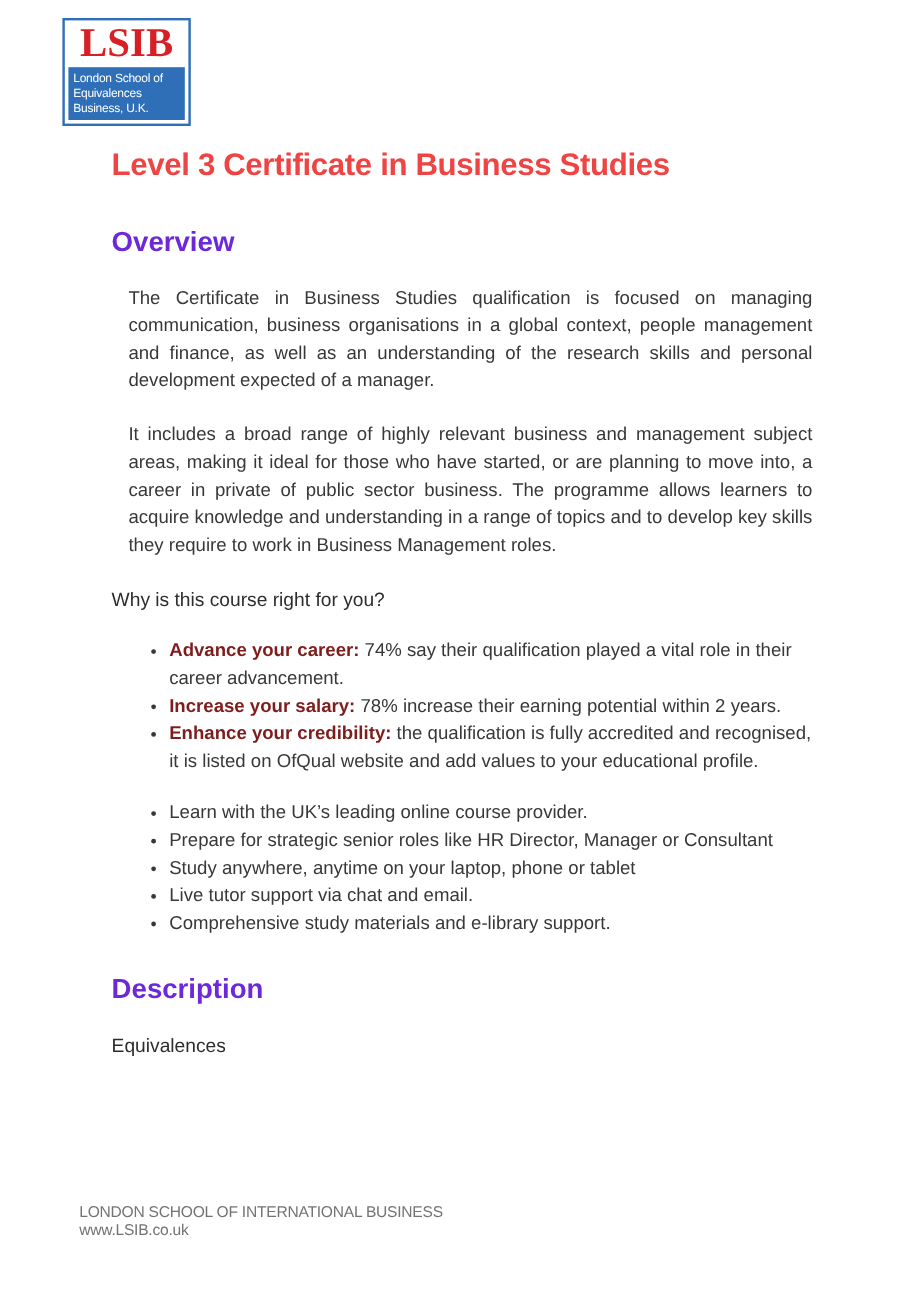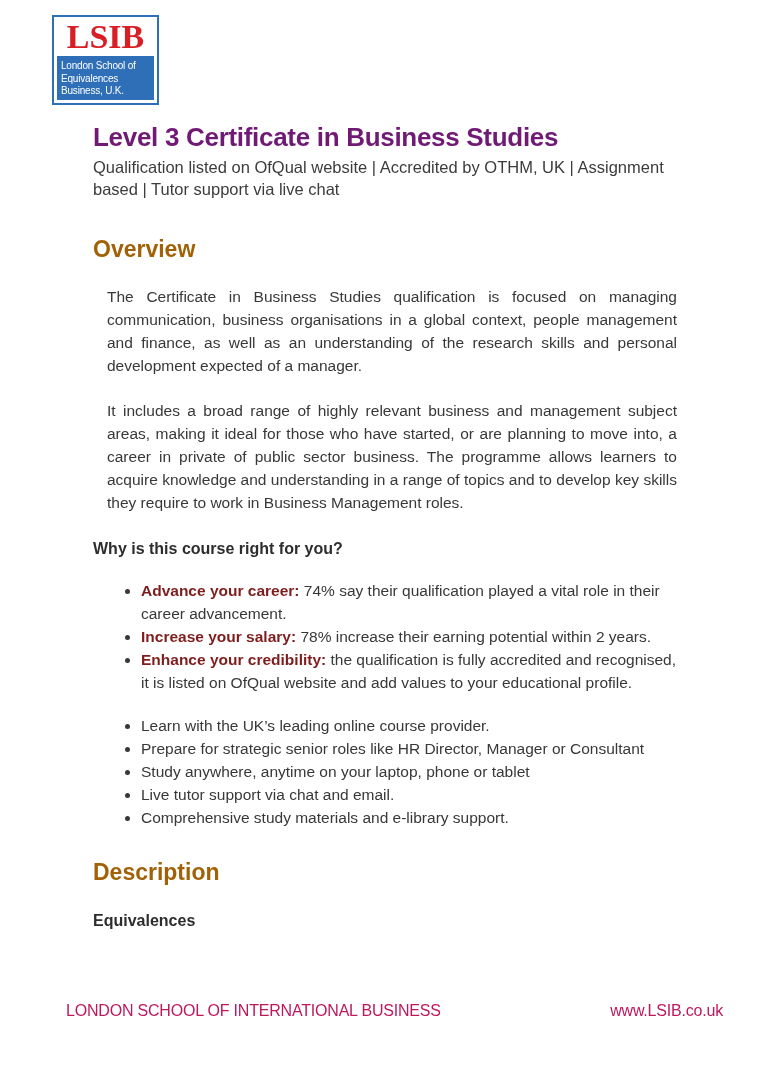--- a/index.html
+++ b/index.html
@@ -49,45 +49,45 @@
   
   .content {
     position: absolute;
     left: 93px;
     top: 122px;
     width: 584px;
   }
   h1 {
     font-size: 26px;
     line-height: 30px;
-    margin: 0 0 5px 0;
-    color: #701a75;
+    margin: 0 0 19px 0;
+    color: #ef4444;
     letter-spacing: -0.3px;
     font-weight: bold;
   }
   .subtitle {
     font-size: 16.5px;
     line-height: 21.5px;
     margin: 0;
     color: #3c3c3c;
   }
   h2 {
     font-size: 23px;
     line-height: 27px;
     margin: 36px 0 0 0;
-    color: #a16207;
+    color: #6d28d9;
     font-weight: bold;
   }
   h2.desc { margin-top: 30px; }
   h3 {
     font-size: 16px;
     line-height: 20px;
     margin: 25px 0 0 0;
     color: #2d2d2d;
-    font-weight: bold;
+    font-weight: normal;
   }
   p.body {
     font-size: 15.5px;
     line-height: 23px;
     margin: 22px 0 0 14px;
     color: #383838;
   }
   .just { text-align: justify; }
   ul {
     margin: 20px 0 0 0;
@@ -101,42 +101,42 @@
   li b, p b { color: #7f1d1d; }
 
   
   .footer {
     position: absolute;
     left: 66px;
     right: 45px;
     top: 1002px;
     display: flex;
     justify-content: space-between;
-    font-size: 16px;
+    font-size: 13px;
     letter-spacing: -0.2px;
-    color: #be185d;
+    color: #737373;
+    flex-direction: column;
   }
 </style>
 </head>
 <body>
 
 <div class="page">
 
   <div class="logo">
     <div class="logo-acronym">LSIB</div>
     <div class="logo-sub">
       <div>London School of</div>
       <div>Equivalences</div>
       <div>Business, U.K.</div>
     </div>
   </div>
 
   <div class="content">
     <h1>Level 3 Certificate in Business Studies</h1>
-    <p class="subtitle">Qualification listed on OfQual website | Accredited by OTHM, UK | Assignment based | Tutor support via live chat</p>
 
     <h2>Overview</h2>
     <p class="body just">The Certificate in Business Studies qualification is focused on managing communication, business organisations in a global context, people management and finance, as well as an understanding of the research skills and personal development expected of a manager.</p>
     <p class="body just">It includes a broad range of highly relevant business and management subject areas, making it ideal for those who have started, or are planning to move into, a career in private of public sector business. The programme allows learners to acquire knowledge and understanding in a range of topics and to develop key skills they require to work in Business Management roles.</p>
 
     <h3>Why is this course right for you?</h3>
     <ul>
       <li><b>Advance your career:</b><span> 74% say their qualification played a vital role in their career advancement.</span></li>
       <li><b>Increase your salary:</b><span> 78% increase their earning potential within 2 years.</span></li>
       <li><b>Enhance your credibility:</b><span> the qualification is fully accredited and recognised, it is listed on OfQual website and add values to your educational profile.</span></li>

